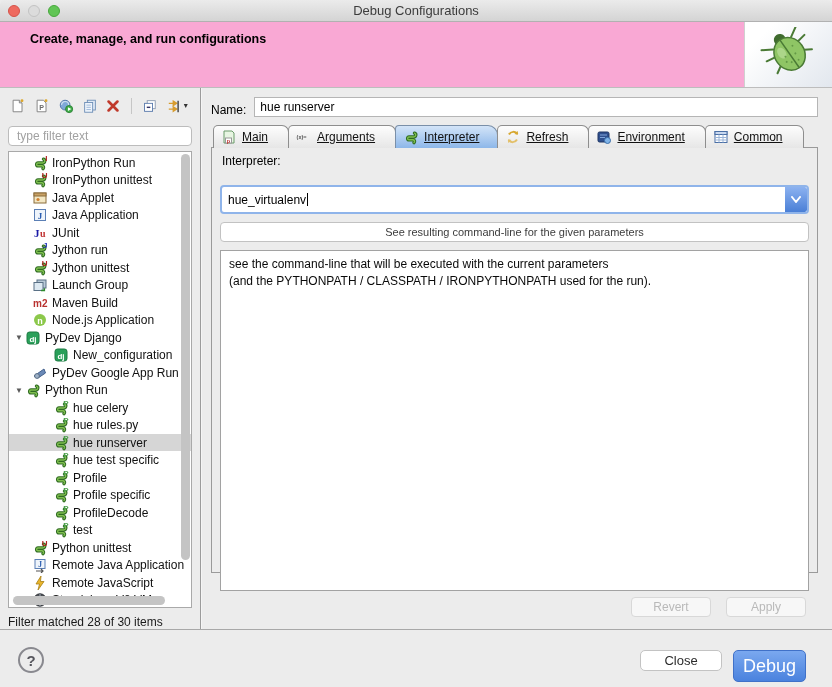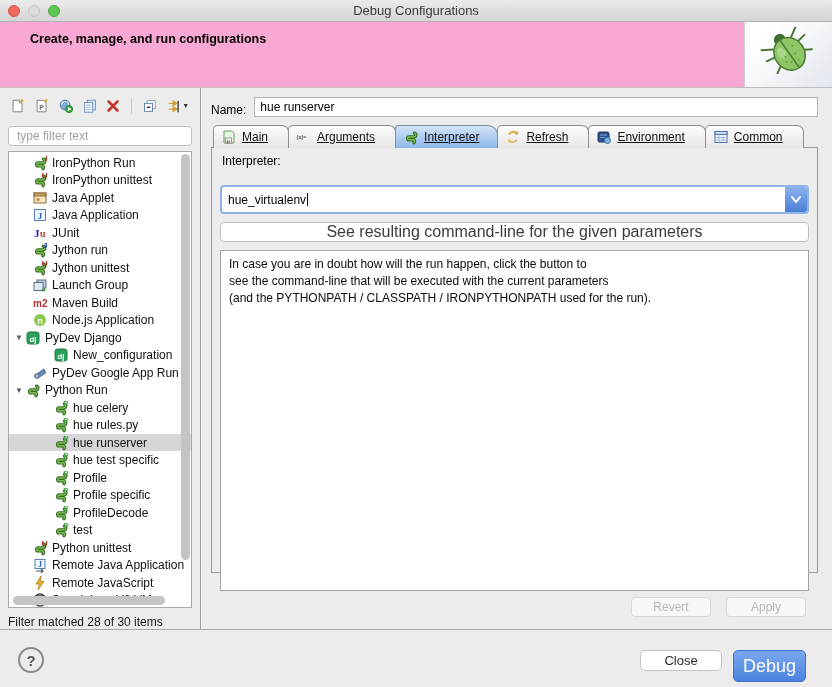--- a/index.html
+++ b/index.html
@@ -64,21 +64,21 @@
   .tab .ic { width:16px; height:16px; display:inline-flex; align-items:center; justify-content:center; }
 
   .tabcontent { height:426px; border:1px solid #9a9a9a; background:#ececec; padding:6px 8px 0 8px; position:relative; z-index:1; margin-top:-1px; }
   .interp-label { font-size:12px; color:#000; padding-left:2px; }
   .combo { margin-top:17px; height:29px; display:flex; align-items:center; background:#fff; border:2px solid #8fb4ea; border-radius:4px; overflow:hidden; }
   .combo .val { flex:1; padding:0 6px; font-size:12px; color:#000; display:flex; align-items:center; }
   .caret { display:inline-block; width:1px; height:13px; background:#000; margin-left:1px; }
   .combo .arrow { width:22px; height:100%; background:linear-gradient(#8cb2f0,#4a7fd6); display:flex; align-items:center; justify-content:center; border-radius:0 2px 2px 0; }
   .combo .arrow svg { width:10px; height:7px; }
 
-  .cmd-btn { margin-top:8px; width:100%; height:20px; background:#fff; border:1px solid #c2c2c2; border-radius:4px; font-size:16px; font-family:"Liberation Sans",sans-serif; color:#3c3c3c; cursor:default; }
+  .cmd-btn { margin-top:8px; width:100%; height:20px; background:#fff; border:1px solid #c2c2c2; border-radius:4px; font-size:11px; font-family:"Liberation Sans",sans-serif; color:#3c3c3c; cursor:default; }
 
   .infobox { margin-top:8px; height:341px; background:#fff; border:1px solid #a2a2a2; padding:5px 8px; font-size:12px; line-height:1.4; color:#0a0a0a; }
 
   .ra-row { display:flex; justify-content:flex-end; gap:15px; margin-top:24px; padding-right:12px; }
   .btn { height:20px; border-radius:4px; font-size:12px; font-family:"Liberation Sans",sans-serif; cursor:default; }
   .btn.disabled { width:80px; background:#f7f7f7; border:1px solid #d8d8d8; color:#b9b9b9; }
 
   
   .bottombar { position:relative; flex:1; }
   .helpbtn { position:absolute; left:18px; top:17px; width:26px; height:26px; border-radius:50%; border:2px solid #89898f; background:transparent; color:#55555c; font-size:15px; font-weight:bold; display:flex; align-items:center; justify-content:center; cursor:default; font-family:"Liberation Sans",sans-serif; }
@@ -533,21 +533,20 @@
               <span class="caret"></span>
             </span>
           <span class="arrow">
             <svg viewBox="0 0 10 7">
                 <path d="M1 1 L5 6 L9 1" fill="none" stroke="#fff" stroke-width="2" stroke-linecap="round" stroke-linejoin="round"></path>
               </svg>
           </span>
         </div>
         <button class="cmd-btn">See resulting command-line for the given parameters</button>
         <div class="infobox" id="infobox">
-            <div>In case you are in doubt how will the run happen, click the button to</div>
             <div>see the command-line that will be executed with the current parameters</div>
             <div>(and the PYTHONPATH / CLASSPATH / IRONPYTHONPATH used for the run).</div>
           </div>
       </div>
 
       <div class="ra-row">
         <button class="btn disabled">Revert</button>
         <button class="btn disabled">Apply</button>
       </div>
     </div>

